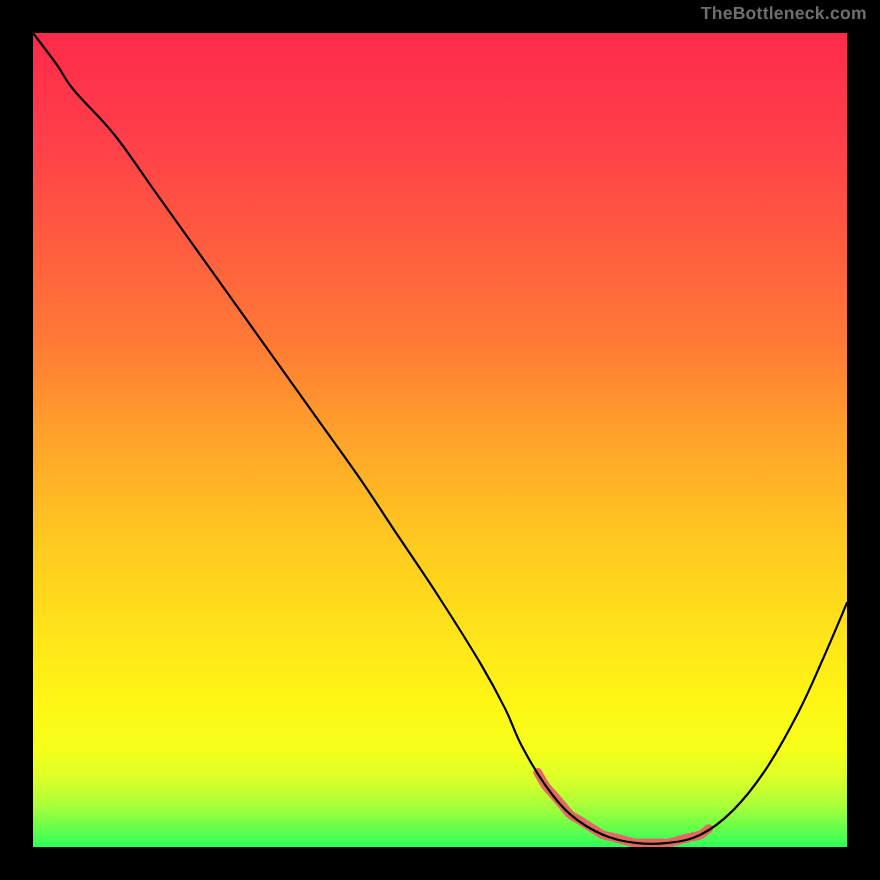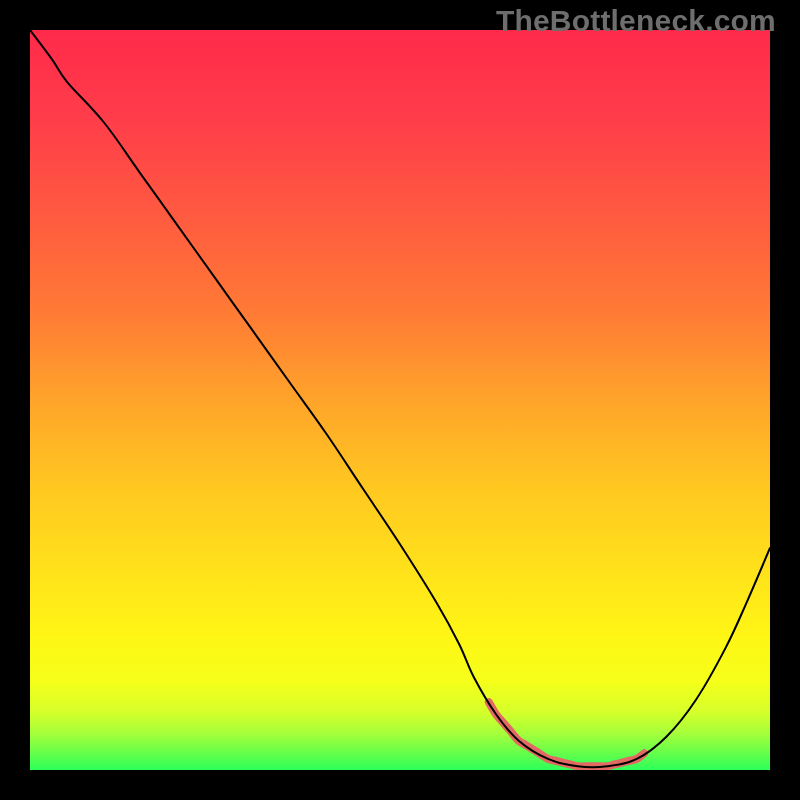--- a/index.html
+++ b/index.html
@@ -13,23 +13,23 @@
   }
   .frame {
     position: relative;
     width: 800px;
     height: 800px;
     background: #000;
   }
   .attribution {
     position: absolute;
     top: 4px;
-    right: 24px;
+    right: 12px;
     color: #6e6e6e;
-    font-size: 30px;
+    font-size: 16px;
     font-weight: 600;
     letter-spacing: 0.2px;
     z-index: 5;
     user-select: none;
   }
   .plot {
     position: absolute;
     left: 30px;
     top: 30px;
     width: 740px;

